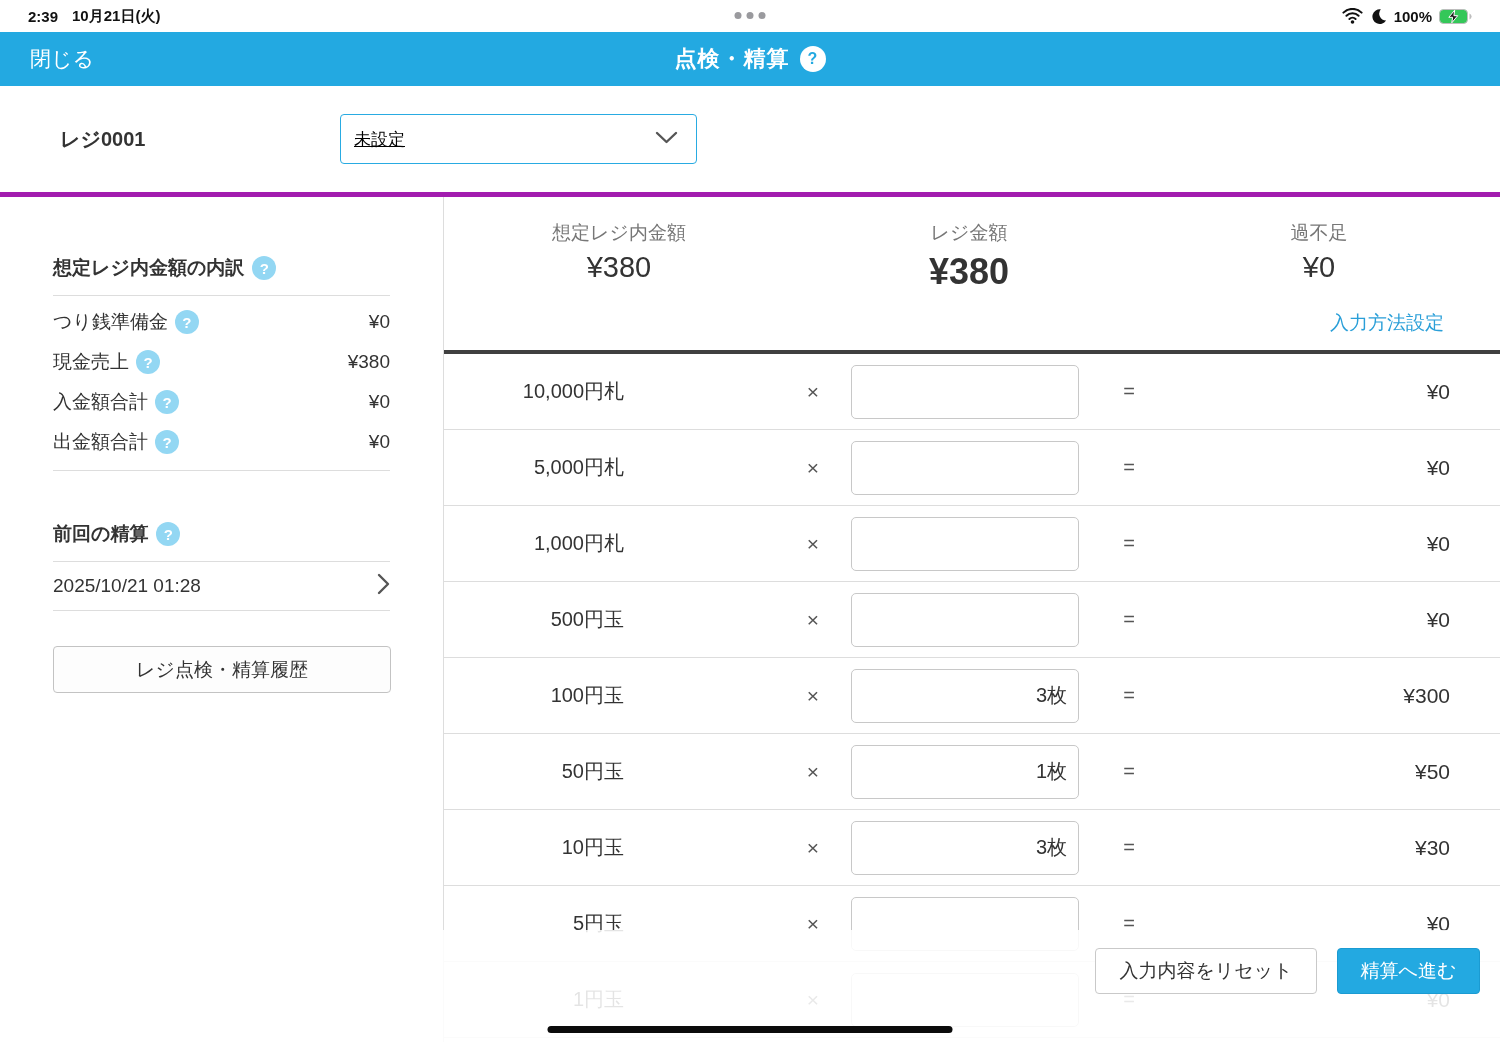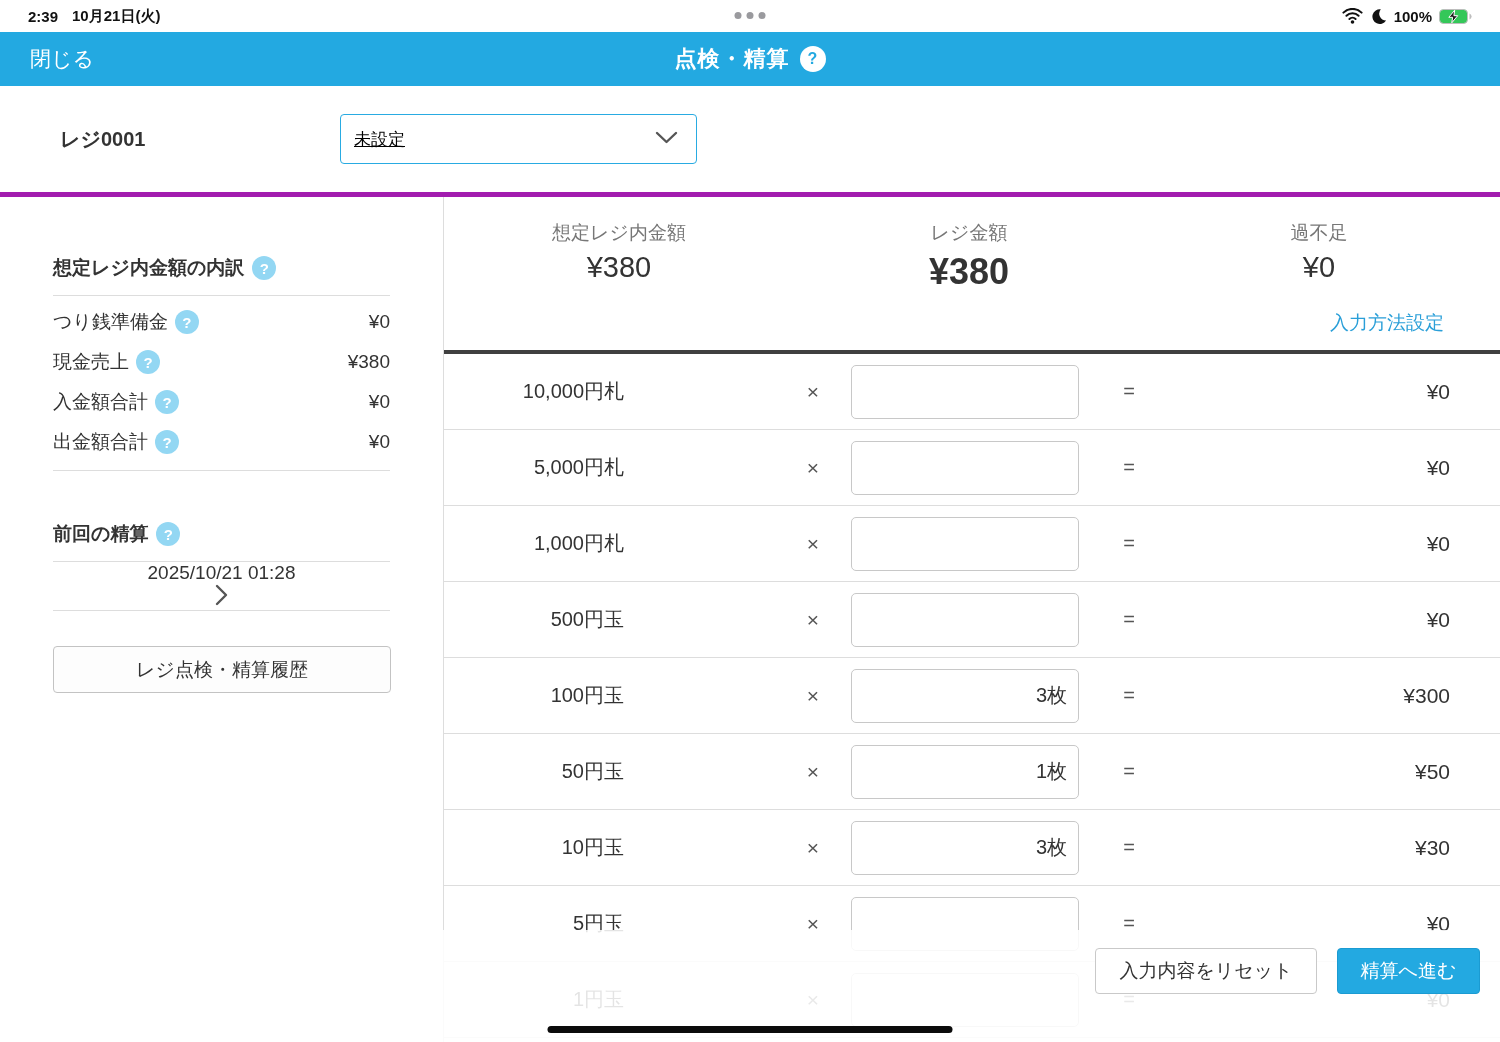--- a/index.html
+++ b/index.html
@@ -52,21 +52,21 @@
   
   .body { display:flex; height:845px; }
   .left-panel { width:444px; border-right:1px solid #ddd; padding:0 53px; flex:0 0 auto; }
   .lp-title { margin-top:58px; display:flex; align-items:center; gap:8px; font-size:19px; font-weight:700; }
   .lp-hr { border:none; border-top:1px solid #ddd; margin-top:14px; }
   .lp-row { height:40px; display:flex; align-items:center; justify-content:space-between; font-size:19px; }
   .lp-row:first-of-type { margin-top:6px; }
   .lp-row .lbl { display:flex; align-items:center; gap:7px; }
   .lp-rows { padding-bottom:8px; }
   .lp-title2 { margin-top:50px; }
-  .date-row { height:48px; display:flex; align-items:center; justify-content:space-between; font-size:19px; cursor:pointer;flex-direction:column; }
+  .date-row { height:48px; display:flex; align-items:center; justify-content:space-between; font-size:19px; cursor:pointer; }
   .history-btn {
     margin-top:35px; width:338px; height:47px; background:#fdfdfd; border:1px solid #c3c3c3;
     border-radius:4px; font-size:19px; color:#333; cursor:pointer; font-family:inherit;
   }
   
   .main-panel { flex:1; display:flex; flex-direction:column; position:relative; }
   .summary { position:relative; height:153px; flex:0 0 auto; }
   .summary-cols { display:flex; margin-top:23px; }
   .sum-col { width:350px; text-align:center; }
   .sum-label { font-size:19px; color:#777; }

